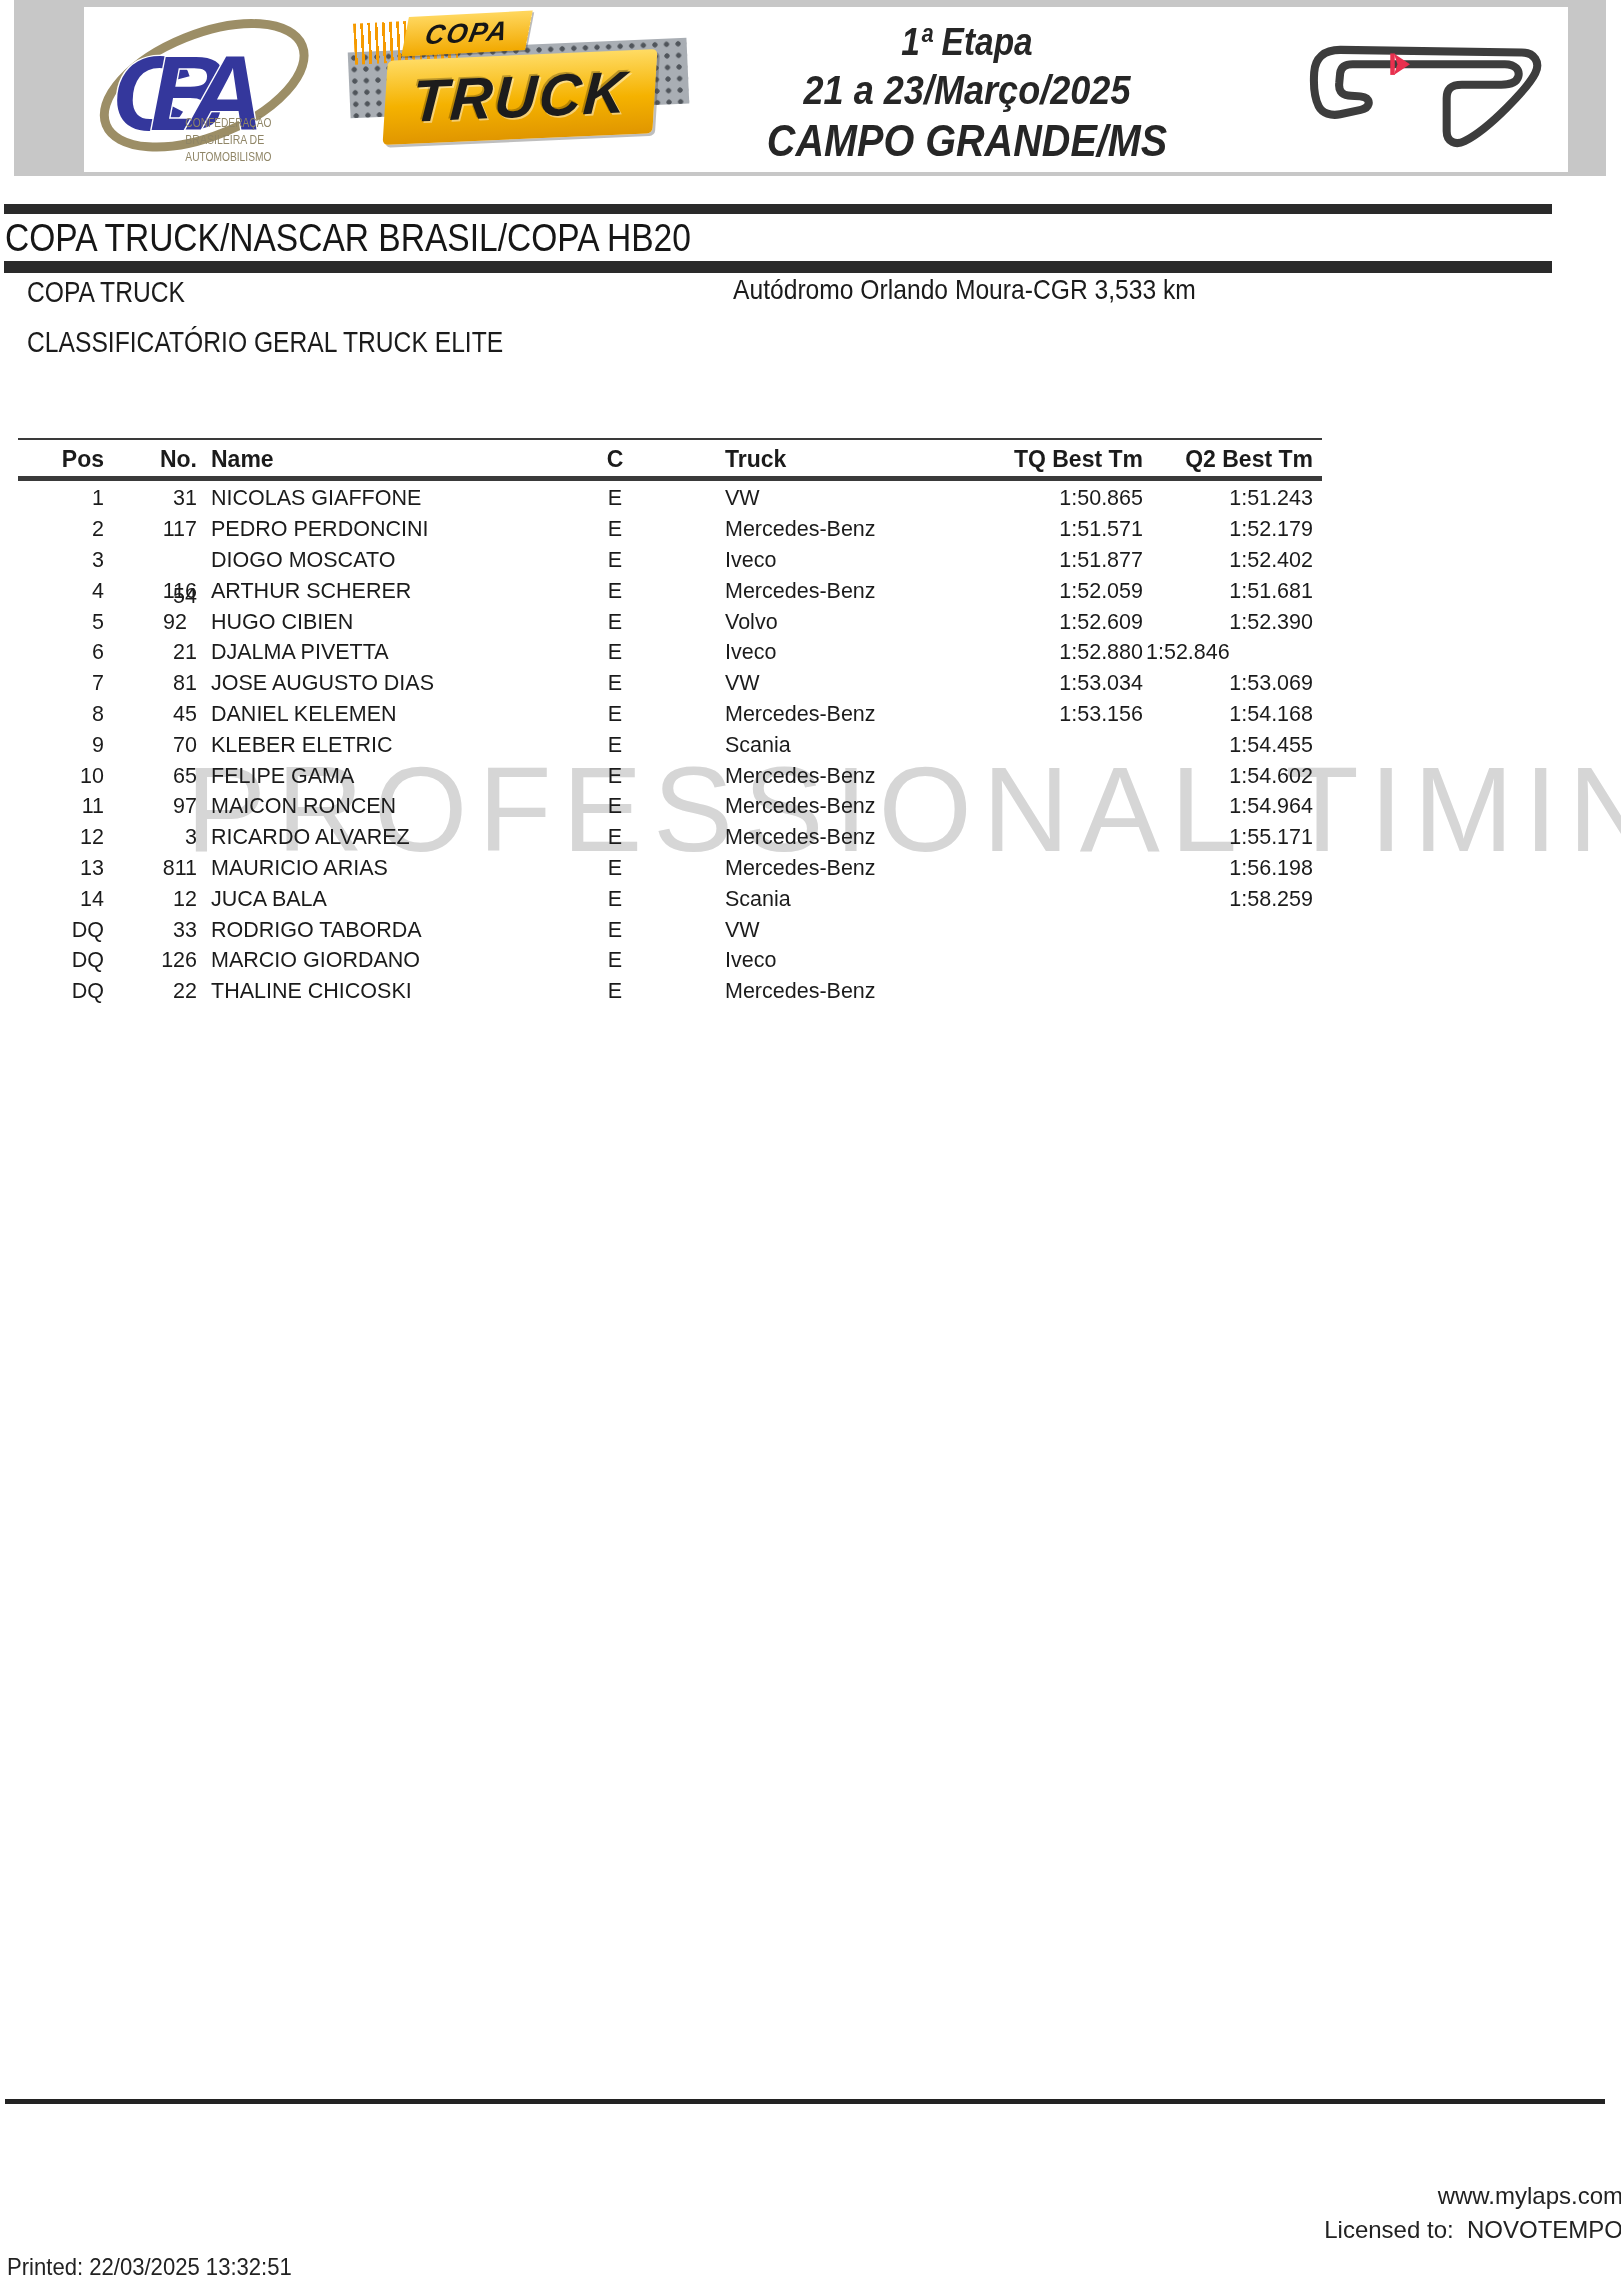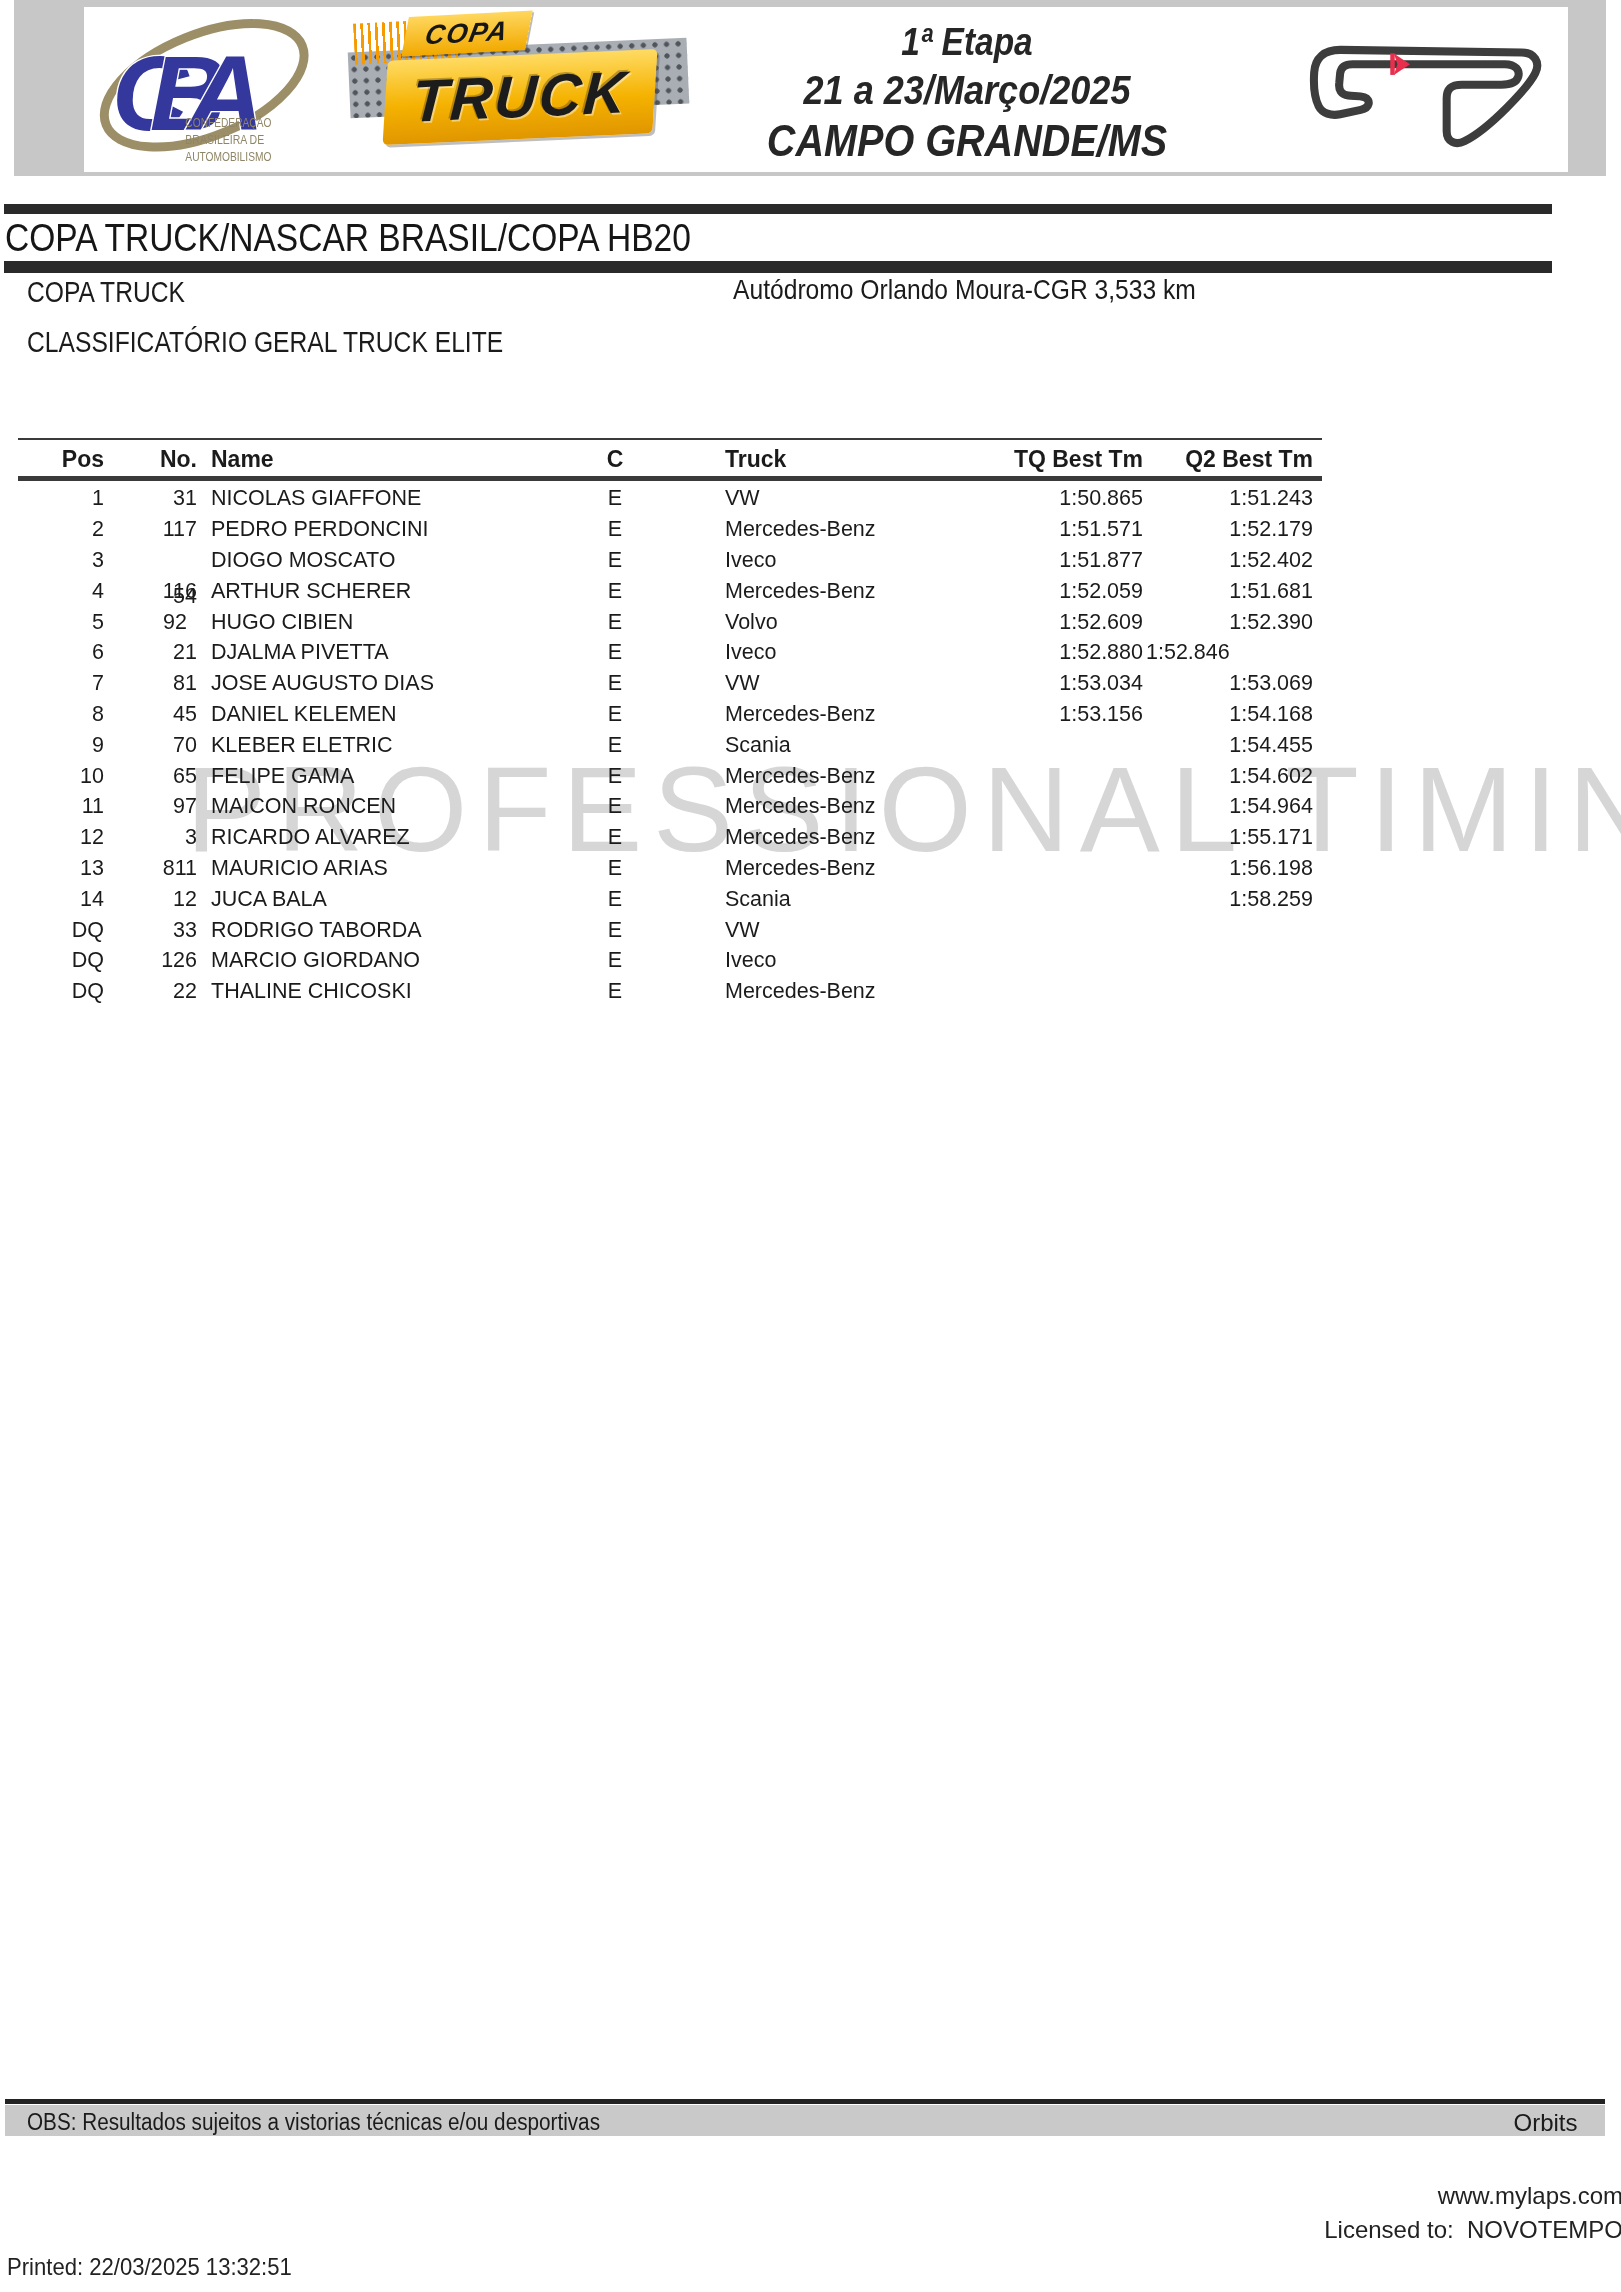--- a/index.html
+++ b/index.html
@@ -307,23 +307,19 @@
           <div class="t-cell" style="left: 211px; width: 394px; text-align: left;">THALINE CHICOSKI</div>
           <div class="t-cell" style="left: 591px; width: 48px; text-align: center;">E</div>
           <div class="t-cell" style="left: 725px; width: 269px; text-align: left;">Mercedes-Benz</div>
           <div class="t-cell" style="left: 967px; width: 176px; text-align: right;"></div>
           <div class="t-cell" style="left: 1146px; width: 167px; text-align: right;"></div>
         </div>
       </div>
   </div>
 
   <div class="obs-line"></div>
-  <div class="obs-bar">
-    <div class="obs-text">OBS: Resultados sujeitos a vistorias técnicas e/ou desportivas</div>
-    <div class="orbits">Orbits</div>
-  </div>
 
   <div class="f-mylaps">www.mylaps.com</div>
   <div class="f-licensed">Licensed to:  NOVOTEMPO</div>
   <div class="f-printed">Printed: 22/03/2025 13:32:51</div>
 
 </div>
 
 
 </body></html>

